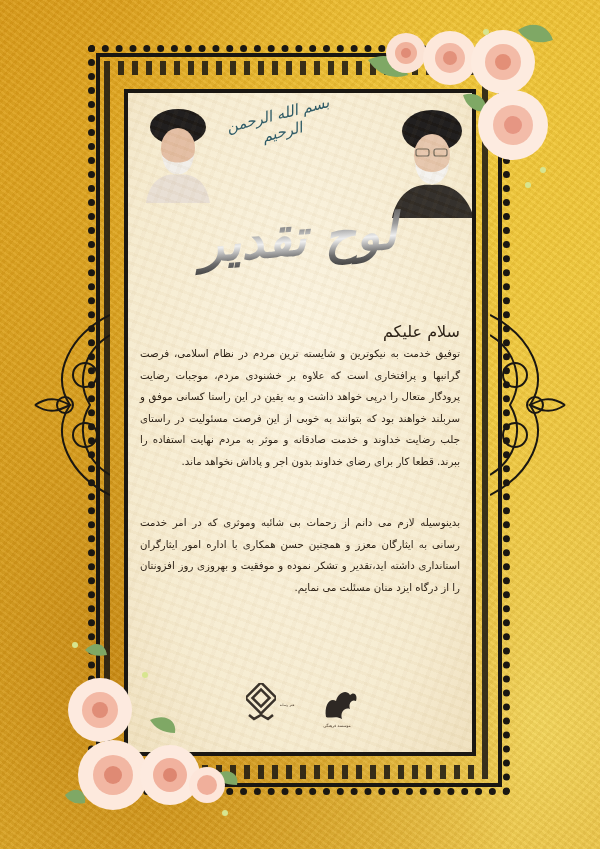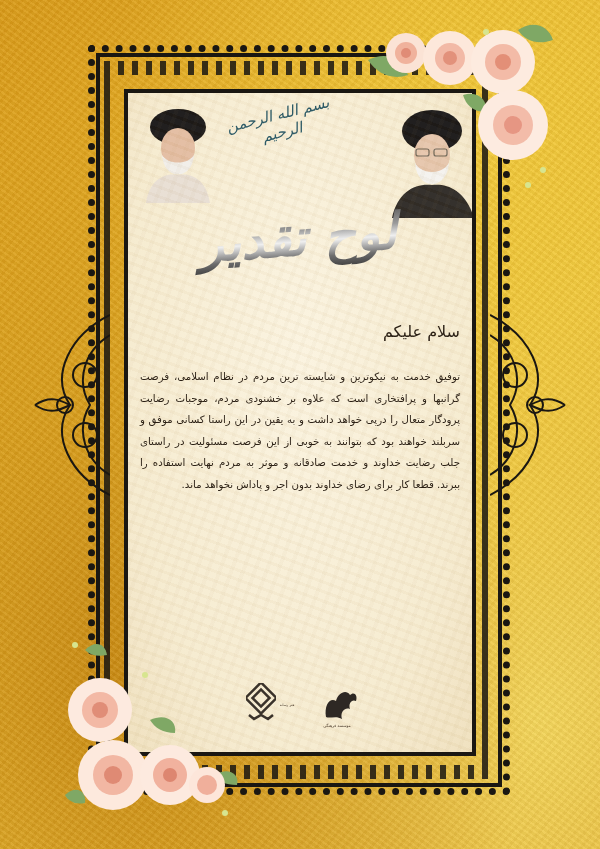--- a/index.html
+++ b/index.html
@@ -85,21 +85,21 @@
     font-style:italic; transform:rotate(-4deg);
     z-index:2;
   }
   .body-text {
     position:absolute; left:12px; width:320px; direction:rtl;
     color:#2a1f14; font-family:"DejaVu Sans", sans-serif;
     font-size:10.2px; line-height:21.6px; text-align:justify;
     z-index:2;
   }
   .greeting { top:228px; font-size:16px; }
-  .para1 { top:273px; }
+  .para1 { top:250px; }
   .para2 { top:419px; }
   .body-text p { margin:0; text-align-last:right; }
   .logos {
     position:absolute; left:110px; top:590px; width:130px; height:50px; z-index:2;
   }
   .logo-item { position:absolute; top:0; }
   .logo-right-cap {
     position:absolute; left:72px; top:40px; width:54px; font-size:4px; color:#4a3a2a;
     text-align:center; direction:rtl;
   }
@@ -164,20 +164,23 @@
   </svg>
 
   <div class="title">لوح تقدیر</div>
 
   <div class="body-text greeting">سلام علیکم</div>
 
   <div class="body-text para1">
     <p>توفیق خدمت به نیکوترین و شایسته ترین مردم در نظام اسلامی، فرصت گرانبها و پرافتخاری است که علاوه بر خشنودی مردم، موجبات رضایت پرودگار متعال را درپی خواهد داشت و به یقین در این راستا کسانی موفق و سربلند خواهند بود که بتوانند به خوبی از این فرصت مسئولیت در راستای جلب رضایت خداوند و خدمت صادقانه و موثر به مردم نهایت استفاده را ببرند. قطعا کار برای رضای خداوند بدون اجر و پاداش نخواهد ماند.</p>
   </div>
 
+  <div class="body-text para2">
+    <p>بدینوسیله لازم می دانم از زحمات بی شائبه وموثری که در امر خدمت رسانی به ایثارگان معزز و همچنین حسن همکاری با اداره امور ایثارگران استانداری داشته اید،تقدیر و تشکر نموده و موفقیت و بهروزی روز افزونتان را از درگاه ایزد منان مسئلت می نمایم.</p>
+  </div>
 
   <div class="logos">
     <svg class="logo-item" style="left:8px;" width="30" height="40" viewBox="0 0 30 40">
       <g fill="none" stroke="#3a322a" stroke-width="2.5">
         <rect x="4" y="4" width="22" height="22" transform="rotate(45 15 15)"></rect>
         <rect x="9" y="9" width="12" height="12" transform="rotate(45 15 15)"></rect>
         <path d="M3 32 L8 36 L15 32 L22 36 L27 32"></path>
       </g>
     </svg>
     <div class="logo-left-cap">هنر رسانه</div>

